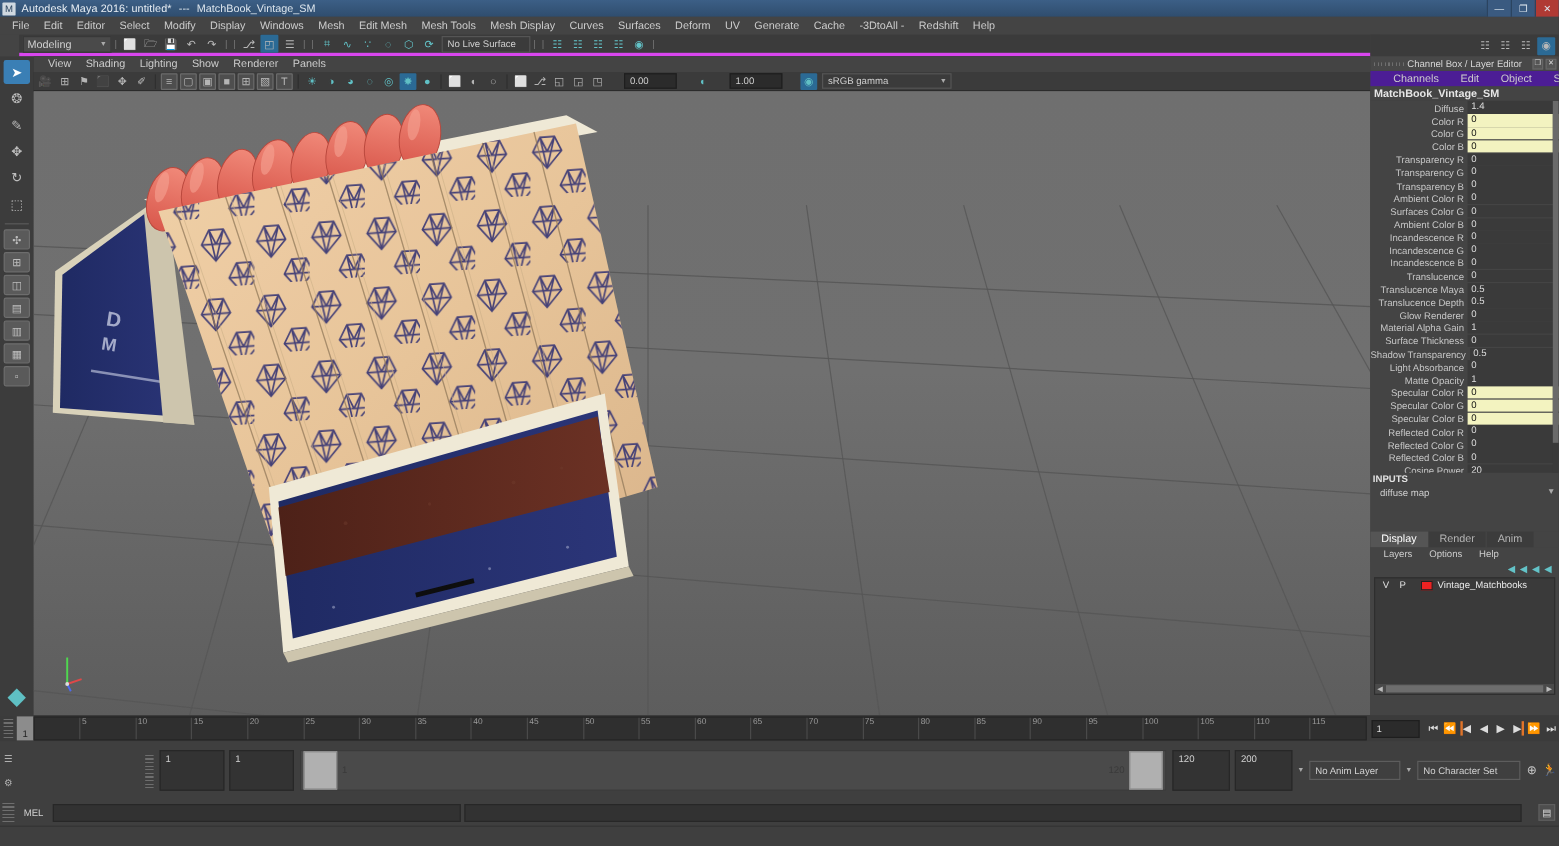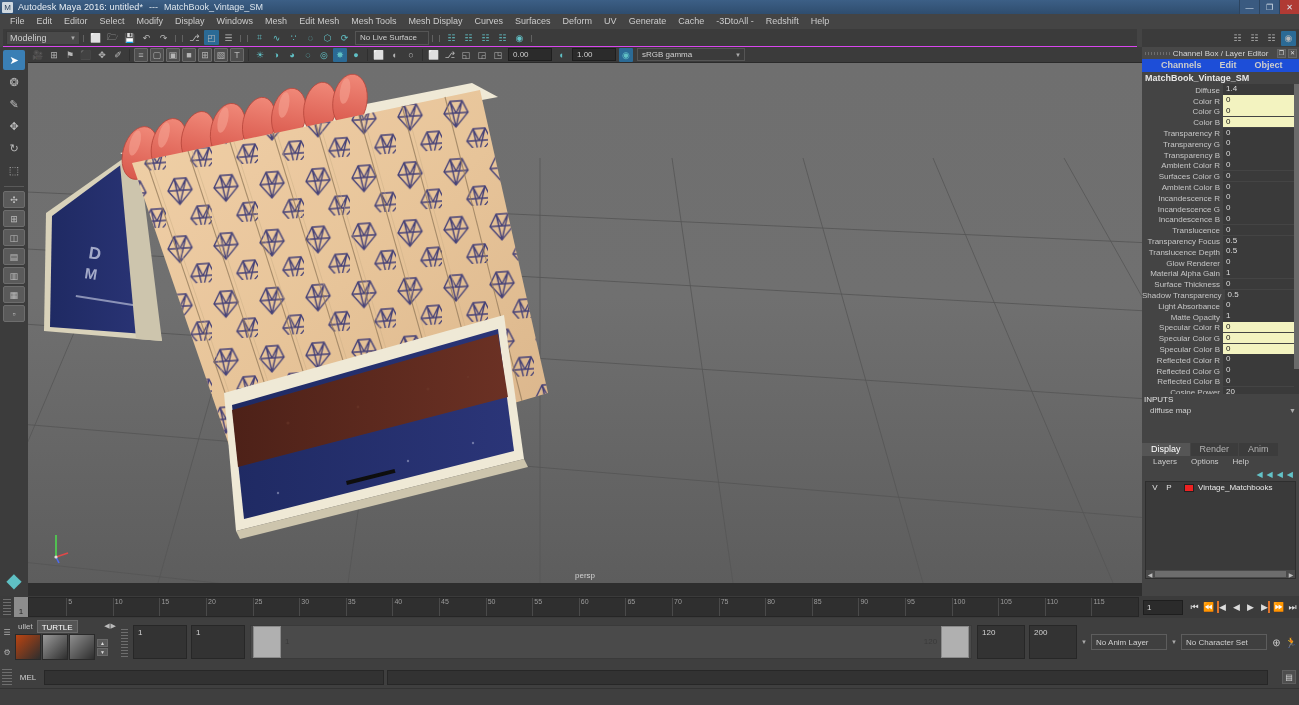--- a/index.html
+++ b/index.html
@@ -29,23 +29,23 @@
 
   
   .menubar{
     position:absolute;left:0;top:14px;width:1299px;height:15px;
     background:#444444;display:flex;align-items:center;padding-left:4px;
   }
   .menu-item{padding:0 6px;font-size:9px;color:#cccccc;line-height:15px;white-space:nowrap;}
 
   
   .statusline{
-    position:absolute;left:3px;top:29px;width:1134px;height:18px;
+    position:absolute;left:16px;top:29px;width:1134px;height:18px;
     background:#3b3b3b;display:flex;align-items:center;padding-left:3px;
-    border-bottom:1px solid #d946ef;
+    border-bottom:3px solid #d946ef;
   }
   .menuset{
     width:74px;height:14px;background:#4a4a4a;border:1px solid #383838;
     display:flex;align-items:center;padding:0 3px;font-size:9px;color:#d0d0d0;
   }
   .menuset .arw{margin-left:auto;font-size:6px;color:#aaa;}
   .sl-sepwide{width:7px;height:13px;color:#777;font-size:8px;display:flex;align-items:center;justify-content:center;}
   .icobtn{width:15px;height:15px;margin:0 1px;display:flex;align-items:center;justify-content:center;
     font-size:9px;color:#b9b9b9;border-radius:1px;}
   .icobtn.sel{background:#2b6a95;}
@@ -71,21 +71,21 @@
   .vp-menubar .menu-item{font-size:9px;padding:0 6px;line-height:13px;}
   .vp-toolbar{height:16px;background:#3b3b3b;display:flex;align-items:center;padding-left:2px;
     border-bottom:1px solid #2b2b2b;}
   .vtb{width:14px;height:14px;margin:0 1px;display:flex;align-items:center;justify-content:center;
     font-size:9px;color:#b5b5b5;border-radius:1px;}
   .vtb.sel{background:#2b6a95;}
   .vtb.teal{color:#60c0c5;}
   .vtb.frame{border:1px solid #6b6b6b;background:#4e4e4e;}
   .vtb-sep{width:1px;height:12px;background:#2f2f2f;margin:0 3px;}
   .numfield{width:44px;height:13px;background:#2b2b2b;border:1px solid #1e1e1e;
-    font-size:8px;color:#cfcfcf;display:flex;align-items:center;padding-left:4px;margin:0 2px;}
+    font-size:8px;color:#cfcfcf;display:flex;align-items:center;padding-left:4px;margin:0 14px;}
   .gammasel{width:108px;height:13px;background:#3b3b3b;border:1px solid #555;margin-left:3px;
     font-size:8px;color:#cfcfcf;display:flex;align-items:center;padding-left:4px;}
   .gammasel .arw{margin-left:auto;margin-right:3px;font-size:6px;color:#aaa;}
 
   
   .canvas{position:relative;width:100%;height:520px;overflow:hidden;
     background:linear-gradient(#6b6b6b 0%, #6e6e6e 40%, #5f5f5f 100%);}
   .grid-svg{position:absolute;left:0;top:0;width:100%;height:100%;}
   .persp-label{position:absolute;bottom:3px;left:0;width:100%;text-align:center;
     font-size:8px;color:#d2d2d2;}
@@ -97,33 +97,33 @@
   .cb-ti{width:15px;height:15px;margin-left:2px;display:flex;align-items:center;justify-content:center;
     font-size:9px;color:#b8b8b8;border-radius:1px;}
   .cb-ti.sel{background:#2b6a95;}
   .cb-titlebar{height:12px;background:#484848;display:flex;align-items:center;justify-content:center;
     position:relative;font-size:8px;color:#d5d5d5;}
   .cb-titlebar .dots{position:absolute;left:3px;top:5px;width:26px;height:3px;
     background:repeating-linear-gradient(90deg,#6e6e6e 0 1px,transparent 1px 3px);}
   .cb-titlebar .btns{position:absolute;right:2px;display:flex;}
   .cb-titlebar .btns span{width:9px;height:9px;margin-left:2px;background:#555;border:1px solid #666;
     font-size:6px;line-height:7px;text-align:center;color:#ddd;}
-  .cb-menubar{height:13px;background:#1d4ed8;display:flex;align-items:center;padding-left:10px;font-weight:bold;}
+  .cb-menubar{height:13px;background:#4c1d95;display:flex;align-items:center;padding-left:10px;}
   .cb-menubar .menu-item{padding:0 9px;font-size:9px;line-height:13px;}
   .cb-nodename{height:12px;background:#444;font-size:9px;color:#e6e6e6;font-weight:bold;
     padding-left:3px;line-height:12px;}
   .cb-list{position:relative;height:310px;background:#444;overflow:hidden;}
   .cb-row{display:flex;height:10.8px;align-items:flex-end;}
   .cb-label{flex:1;text-align:right;padding-right:3px;font-size:8px;color:#c6c6c6;white-space:nowrap;}
   .cb-val{width:76px;height:10.4px;background:#3a3a3a;font-size:8px;color:#dcdcdc;
     padding-left:3px;line-height:10.4px;}
   .cb-val.hl{background:#f3f3c0;color:#111;}
   .cb-scroll{position:absolute;right:0;top:0;width:5px;height:100%;background:#3a3a3a;}
   .cb-scroll i{position:absolute;left:0;top:0;width:5px;height:92%;background:#6a6a6a;display:block;}
-  .cb-inputs{height:11px;font-size:8px;color:#e2e2e2;font-weight:normal;padding-left:2px;line-height:11px;}
+  .cb-inputs{height:11px;font-size:8px;color:#e2e2e2;font-weight:bold;padding-left:2px;line-height:11px;}
   .cb-inputnode{height:11px;font-size:8px;color:#cfcfcf;padding-left:8px;line-height:11px;position:relative;}
   .cb-inputnode .dn{position:absolute;right:3px;font-size:7px;color:#aaa;}
 
   
   .layered{position:absolute;left:1142px;top:443px;width:157px;height:153px;background:#444;}
   .le-tabs{display:flex;height:13px;}
   .le-tab{padding:0 9px;font-size:9px;line-height:13px;background:#3c3c3c;color:#b4b4b4;margin-right:1px;}
   .le-tab.active{background:#555;color:#fff;}
   .le-menubar{height:12px;display:flex;align-items:center;padding-left:4px;background:#444;}
   .le-menubar .menu-item{padding:0 7px;font-size:8px;line-height:12px;text-align:center;}
@@ -297,20 +297,28 @@
         <div class="ltool box">▥</div>
         <div class="ltool box">▦</div>
         <div class="ltool box">▫</div>
       </div>
     <div style="flex:1"></div>
     <div class="ltool teal" style="font-size:20px;margin-bottom:6px;">◆</div>
   </div>
 
   <div class="vpwrap">
 
+    <div class="vp-menubar" id="vp-menubar">
+        <div class="menu-item">View</div>
+        <div class="menu-item">Shading</div>
+        <div class="menu-item">Lighting</div>
+        <div class="menu-item">Show</div>
+        <div class="menu-item">Renderer</div>
+        <div class="menu-item">Panels</div>
+      </div>
 
     <div class="vp-toolbar">
       <div id="vp-icons" style="display:flex;align-items:center;">
           <div class="vtb">🎥</div>
           <div class="vtb">⊞</div>
           <div class="vtb">⚑</div>
           <div class="vtb">⬛</div>
           <div class="vtb">✥</div>
           <div class="vtb">✐</div>
           <div class="vtb-sep"></div>
@@ -500,21 +508,20 @@
         <path d="M208 468 L496 396 L500 404 L212 476 Z" fill="#cdc5ad"></path>
       </svg>
 
       <svg class="axis-giz" viewBox="0 0 40 38">
         <line x1="14" y1="30" x2="14" y2="8" stroke="#4fd84f" stroke-width="1.6"></line>
         <line x1="14" y1="30" x2="26" y2="26" stroke="#e04848" stroke-width="1.6"></line>
         <line x1="14" y1="30" x2="17" y2="36" stroke="#4d6bf0" stroke-width="1.6"></line>
         <circle cx="14" cy="30" r="1.6" fill="#dddddd"></circle>
       </svg>
 
-      <div class="persp-label">persp</div>
     </div>
   </div>
 
   <div class="cbpanel">
     <div class="cb-topicons" id="cb-topicons">
         <div class="cb-ti">☷</div>
         <div class="cb-ti">☷</div>
         <div class="cb-ti">☷</div>
         <div class="cb-ti sel">◉</div>
       </div>
@@ -585,21 +592,21 @@
           </div>
           <div class="cb-row">
             <div class="cb-label">Incandescence B</div>
             <div class="cb-val">0</div>
           </div>
           <div class="cb-row">
             <div class="cb-label">Translucence</div>
             <div class="cb-val">0</div>
           </div>
           <div class="cb-row">
-            <div class="cb-label">Transparency Focus</div>
+            <div class="cb-label">Translucence Maya</div>
             <div class="cb-val">0.5</div>
           </div>
           <div class="cb-row">
             <div class="cb-label">Translucence Depth</div>
             <div class="cb-val">0.5</div>
           </div>
           <div class="cb-row">
             <div class="cb-label">Glow Renderer</div>
             <div class="cb-val">0</div>
           </div>
@@ -765,39 +772,20 @@
         <div class="pbbtn">⏭</div>
       </div>
   </div>
 
   <div class="rangerow">
     <div class="shelf">
       <div class="shelf-col" id="shelf-side">
           <span>☰</span>
           <span>⚙</span>
         </div>
-      <div class="shelf-main">
-        <div class="shelf-tabs" id="shelf-tabs">
-            <div class="shelf-tab">ullet</div>
-            <div class="shelf-tab active">TURTLE</div>
-            <div class="shelf-arrows">
-              <span>◀</span>
-              <span>▶</span>
-            </div>
-          </div>
-        <div class="shelf-items" id="shelf-items">
-            <div class="swatch" style="background: linear-gradient(135deg, rgb(187, 68, 17), rgb(46, 46, 46));"></div>
-            <div class="swatch" style="background: linear-gradient(135deg, rgb(154, 154, 154), rgb(46, 46, 46));"></div>
-            <div class="swatch" style="background: linear-gradient(135deg, rgb(142, 142, 142), rgb(46, 46, 46));"></div>
-            <div class="sw-spin">
-              <span>▲</span>
-              <span>▼</span>
-            </div>
-          </div>
-      </div>
     </div>
     <div class="rr-sep"></div>
     <div class="rr-field" style="width:54px">
       <span>1</span>
     </div>
     <div class="rr-field" style="width:54px">
       <span>1</span>
     </div>
     <div class="rangebar">
       <span class="handle" style="left:2px"></span>

